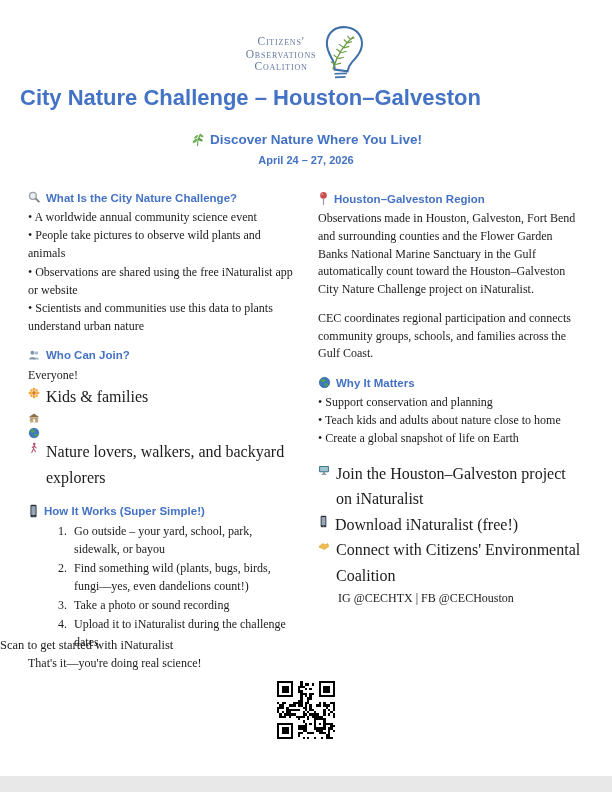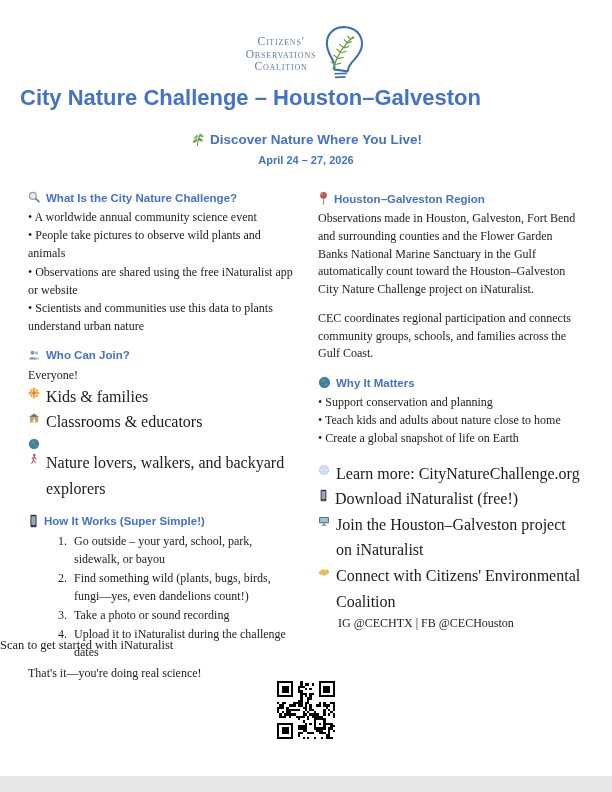--- a/index.html
+++ b/index.html
@@ -152,21 +152,20 @@
         <div class="item">
           <span class="ic">
             <svg width="12" height="12" viewBox="0 0 16 16">
               <polygon points="1,7 8,2 15,7" fill="#8a6f4d"></polygon>
               <rect x="2.5" y="7" width="11" height="7" fill="#c8a878"></rect>
               <rect x="7" y="9.5" width="2.4" height="4.5" fill="#ffffff"></rect>
               <rect x="4" y="8.6" width="1.8" height="1.8" fill="#7b94a8"></rect>
               <rect x="10.4" y="8.6" width="1.8" height="1.8" fill="#7b94a8"></rect>
             </svg>
           </span>
-          <span>Classrooms &amp; educators</span>
         </div>
 
         <div class="item">
           <span class="ic">
             <svg width="12" height="12" viewBox="0 0 16 16">
               <circle cx="8" cy="8" r="6.4" fill="#3d7ac0"></circle>
               <path d="M3 5 C5 3 8 3.4 9 5 C10 6.6 7 8 5.5 7.4 C4 6.8 2.6 6 3 5 Z" fill="#57a04a"></path>
               <path d="M9.5 9 C11.5 8.4 13.4 9.6 12.8 11 C12.2 12.6 9.6 13 8.8 11.8 C8 10.6 8.4 9.4 9.5 9 Z" fill="#57a04a"></path>
               <circle cx="8" cy="8" r="6.4" fill="none" stroke="#2c5d96" stroke-width=".8"></circle>
             </svg>
@@ -235,52 +234,42 @@
           </span>
           <span>Why It Matters</span>
         </div>
         <div class="line">• Support conservation and planning</div>
         <div class="line">• Teach kids and adults about nature close to home</div>
         <div class="line">• Create a global snapshot of life on Earth</div>
       </div>
 
       <div class="sec">
 
-        <div class="item">
-          <span class="ic">
-            <svg width="12" height="12" viewBox="0 0 16 16">
-              <circle cx="8" cy="8" r="6.2" fill="#c6d9ec" stroke="#a9c4e0" stroke-width="1"></circle>
-              <ellipse cx="8" cy="8" rx="2.8" ry="6.2" fill="none" stroke="#e4eef7" stroke-width="1"></ellipse>
-              <line x1="1.8" y1="8" x2="14.2" y2="8" stroke="#e4eef7" stroke-width="1"></line>
-            </svg>
-          </span>
-          <span>Learn more: CityNatureChallenge.org</span>
+
+        <div class="item">
+          <span class="ic">
+            <svg width="12" height="12" viewBox="0 0 16 16">
+              <rect x="1.5" y="2.5" width="13" height="8.6" rx="1" fill="#2f6f80"></rect>
+              <rect x="2.8" y="3.8" width="10.4" height="6" fill="#9fc4d0"></rect>
+              <rect x="7" y="11.1" width="2" height="2" fill="#5a5f66"></rect>
+              <rect x="4.6" y="13.1" width="6.8" height="1.3" rx=".6" fill="#7a7f87"></rect>
+            </svg>
+          </span>
+          <span>Join the Houston–Galveston project on iNaturalist</span>
         </div>
 
         <div class="item">
           <span class="ic">
             <svg width="11" height="13" viewBox="0 0 12 16">
               <rect x="2.5" y="0.8" width="7" height="14.4" rx="1.4" fill="#30343b"></rect>
               <rect x="3.6" y="2.6" width="4.8" height="10" fill="#97a7bb"></rect>
               <circle cx="6" cy="14" r=".7" fill="#8a8f98"></circle>
             </svg>
           </span>
           <span>Download iNaturalist (free!)</span>
-        </div>
-
-        <div class="item">
-          <span class="ic">
-            <svg width="12" height="12" viewBox="0 0 16 16">
-              <rect x="1.5" y="2.5" width="13" height="8.6" rx="1" fill="#2f6f80"></rect>
-              <rect x="2.8" y="3.8" width="10.4" height="6" fill="#9fc4d0"></rect>
-              <rect x="7" y="11.1" width="2" height="2" fill="#5a5f66"></rect>
-              <rect x="4.6" y="13.1" width="6.8" height="1.3" rx=".6" fill="#7a7f87"></rect>
-            </svg>
-          </span>
-          <span>Join the Houston–Galveston project on iNaturalist</span>
         </div>
 
         <div class="item">
           <span class="ic">
             <svg width="12" height="12" viewBox="0 0 16 16">
               <path d="M1.6 8.2 L6.8 4.6 L9.4 6.4 L13 4.8 L14.4 8.6 L8.6 12.6 L1.6 9.6 Z" fill="#eebc4f" stroke="#d69a2f" stroke-width=".7" stroke-linejoin="round"></path>
             </svg>
           </span>
           <span>Connect with Citizens' Environmental Coalition</span>
         </div>

